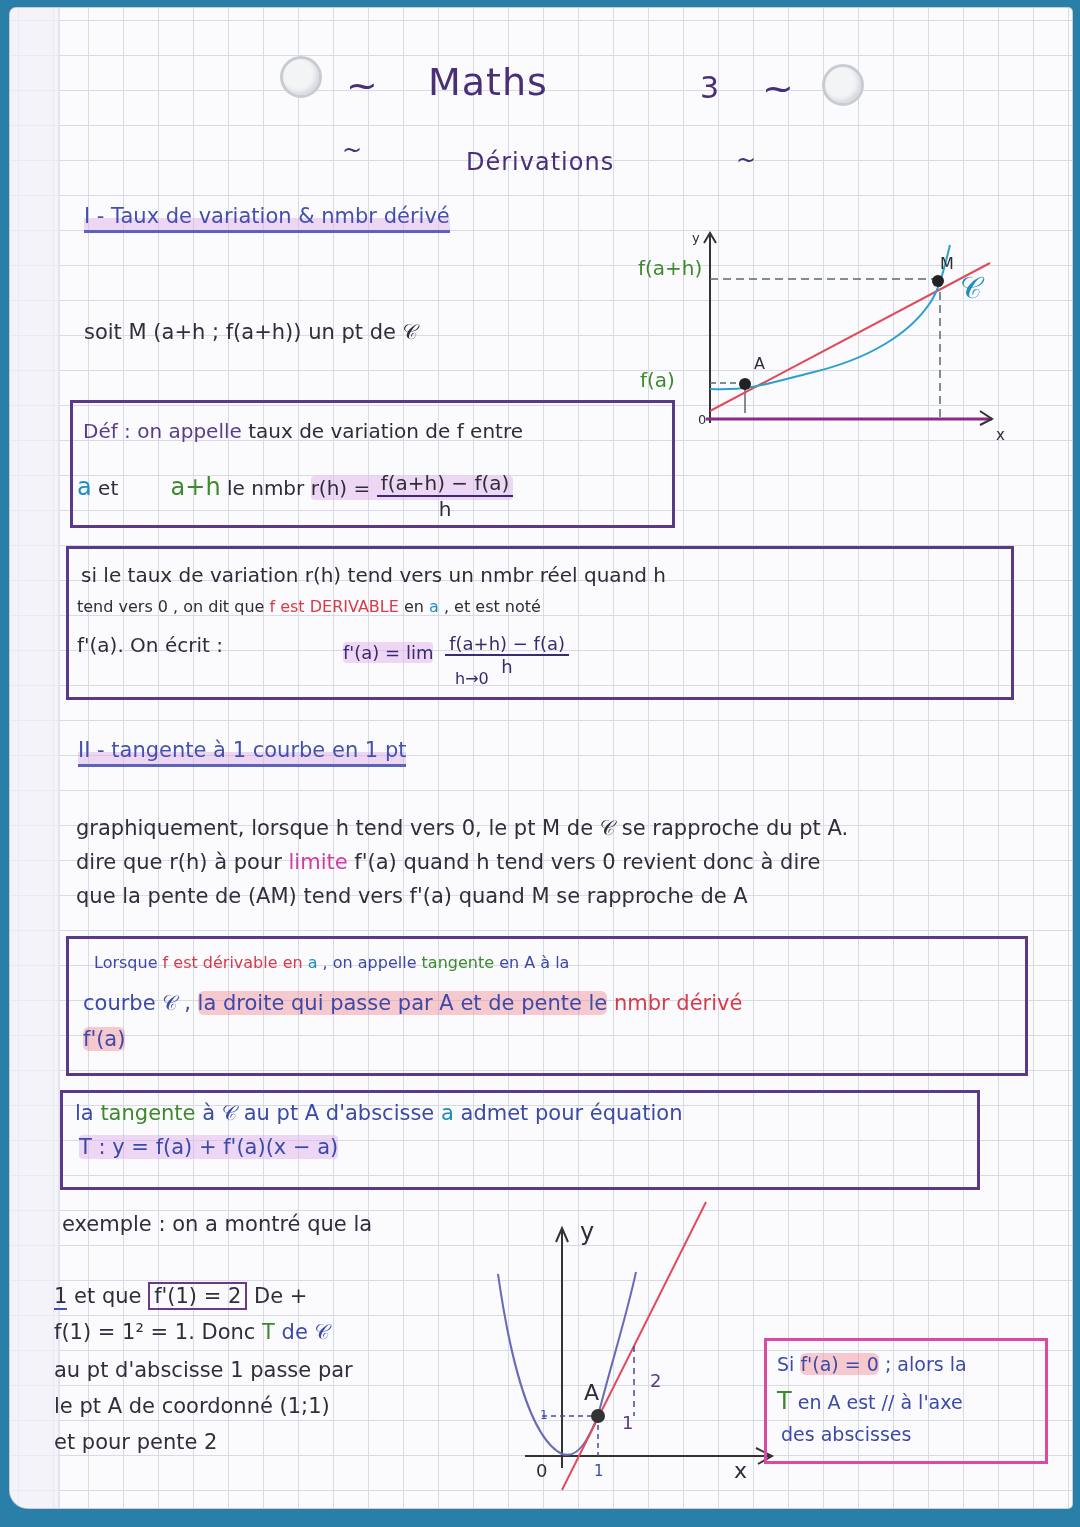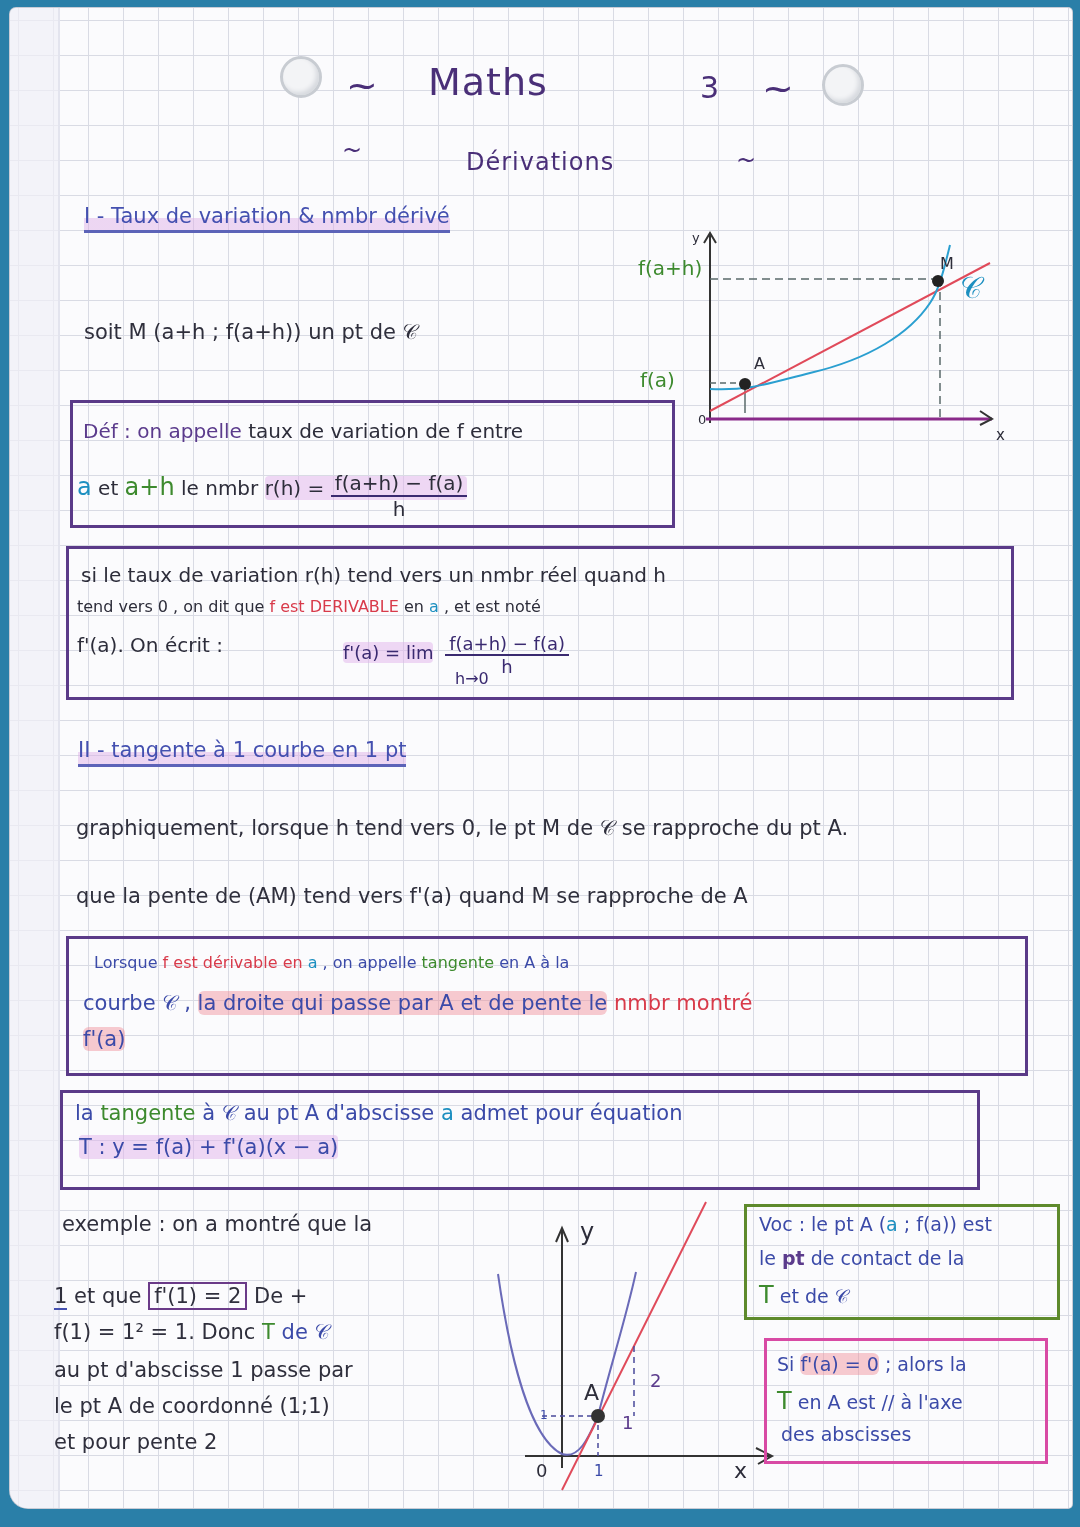--- a/index.html
+++ b/index.html
@@ -103,21 +103,21 @@
   <div class="hw green" style="left:630px; top:360px; font-size:20px;">f(a)</div>
   <div class="hw dark" style="left:682px; top:222px; font-size:13px;">y</div>
   <div class="hw dark" style="left:688px; top:404px; font-size:13px;">0</div>
   <div class="hw dark" style="left:986px; top:418px; font-size:15px;">x</div>
 
   <div class="box" style="left:60px; top:392px; width:605px; height:128px;">
     <div class="hw dark" style="left:10px; top:16px; font-size:20px;">
       <span class="purple">Déf : on appelle </span><span>taux de variation de f entre</span>
     </div>
     <div class="hw dark" style="left:4px; top:54px; font-size:20px;">
-      <span class="teal" style="font-size:24px;">a</span><span> et </span><span class="green" style="font-size:24px;">a+h</span><span> le nmbr </span>
+      <span class="teal" style="font-size:24px;">a</span><span> et </span><span class="green" style="font-size:24px;padding-left:46px;">a+h</span><span> le nmbr </span>
       <span class="hl-lilac">
         <span>r(h) =</span>
         <span class="frac" style="margin-top:14px;"><span class="num">f(a+h) − f(a)</span><span class="den">h</span></span>
       </span>
     </div>
   </div>
 
   <div class="box" style="left:56px; top:538px; width:948px; height:154px;">
     <div class="hw dark" style="left:12px; top:14px; font-size:20px;">si le taux de variation r(h) tend vers un nmbr réel quand h</div>
     <div class="hw dark" style="left:8px; top:48px; font-size:16px;">
@@ -126,28 +126,31 @@
     <div class="hw dark" style="left:8px; top:84px; font-size:20px;">f'(a). On écrit :</div>
     <div class="hw" style="left:274px; top:82px; font-size:18px; color:#3a2a70;">
       <span class="hl-lilac">f'(a) = lim</span>
       <span class="frac" style="margin-left:6px; margin-top:2px;"><span class="num">f(a+h) − f(a)</span><span class="den">h</span></span>
     </div>
     <div class="hw" style="left:386px; top:120px; font-size:16px; color:#3a2a70;">h→0</div>
   </div>
 
   <div class="hw section-head" style="left:68px; top:730px;">II - tangente à 1 courbe en 1 pt</div>
   <div class="hw body-line" style="left:66px; top:808px;">graphiquement, lorsque h tend vers 0, le pt M de 𝒞 se rapproche du pt A.</div>
+  <div class="hw body-line" style="left:66px; top:842px;">
+    <span>dire que r(h) à pour </span><span class="pink">limite</span><span> f'(a) quand h tend vers 0 revient donc à dire</span>
+  </div>
   <div class="hw body-line" style="left:66px; top:876px;">que la pente de (AM) tend vers f'(a) quand M se rapproche de A</div>
 
   <div class="box" style="left:56px; top:928px; width:962px; height:140px;">
     <div class="hw blue" style="left:12px; top:14px; font-size:16px;margin-left:13px;">
       <span>Lorsque </span><span class="red">f est dérivable</span><span class="red"> en </span><span class="teal">a</span><span> , on appelle </span><span class="green">tangente</span><span> en A à la</span>
     </div>
     <div class="hw blue" style="left:14px; top:52px; font-size:21px;">
-      <span>courbe 𝒞 , </span><span class="hl-pink">la droite qui passe par A et de pente le</span><span class="red"> nmbr montré</span>
+      <span>courbe 𝒞 , </span><span class="hl-pink">la droite qui passe par A et de pente le</span><span class="red"> nmbr dérivé</span>
     </div>
     <div class="hw blue" style="left:14px; top:88px; font-size:21px;"><span class="hl-pink">f'(a)</span></div>
   </div>
 
   <div class="box" style="left:50px; top:1082px; width:920px; height:100px;">
     <div class="hw blue" style="left:12px; top:8px; font-size:21px;">
       <span>la </span><span class="green">tangente</span><span> à 𝒞 au pt A d'abscisse </span><span class="teal">a</span><span> admet pour équation</span>
     </div>
     <div class="hw blue" style="left:16px; top:42px; font-size:21px;"><span class="hl-lilac">T : y = f(a) + f'(a)(x − a)</span></div>
   </div>
@@ -177,31 +180,20 @@
   </svg>
   <div class="hw dark" style="left:570px; top:1210px; font-size:24px;">y</div>
   <div class="hw dark" style="left:724px; top:1450px; font-size:22px;">x</div>
   <div class="hw dark" style="left:526px; top:1452px; font-size:18px;">0</div>
   <div class="hw blue" style="left:584px; top:1454px; font-size:15px;">1</div>
   <div class="hw blue" style="left:530px; top:1400px; font-size:12px;">1</div>
   <div class="hw dark" style="left:574px; top:1372px; font-size:22px;">A</div>
   <div class="hw purple" style="left:612px; top:1404px; font-size:18px;">1</div>
   <div class="hw purple" style="left:640px; top:1362px; font-size:18px;">2</div>
 
-  <div class="box green-b" style="left:734px; top:1196px; width:316px; height:116px;">
-    <div class="hw blue" style="left:12px; top:6px; font-size:19px;">
-      <span>Voc : le pt A (</span><span class="teal">a</span><span> ; f(a)) est</span>
-    </div>
-    <div class="hw blue" style="left:12px; top:40px; font-size:19px;">
-      <span>le </span><span class="purple" style="font-weight:bold;">pt</span><span> de contact de la</span>
-    </div>
-    <div class="hw blue" style="left:12px; top:74px; font-size:19px;">
-      <span class="green" style="font-size:24px;">T</span><span> et de 𝒞</span>
-    </div>
-  </div>
 
   <div class="box pink-b" style="left:754px; top:1330px; width:284px; height:126px;">
     <div class="hw blue" style="left:10px; top:12px; font-size:19px;">
       <span>Si </span><span class="hl-pink">f'(a) = 0</span><span> ; alors la</span>
     </div>
     <div class="hw blue" style="left:10px; top:46px; font-size:19px;">
       <span class="green" style="font-size:24px;">T</span><span> en A est // à l'axe</span>
     </div>
     <div class="hw blue" style="left:14px; top:82px; font-size:19px;">des abscisses</div>
   </div>

